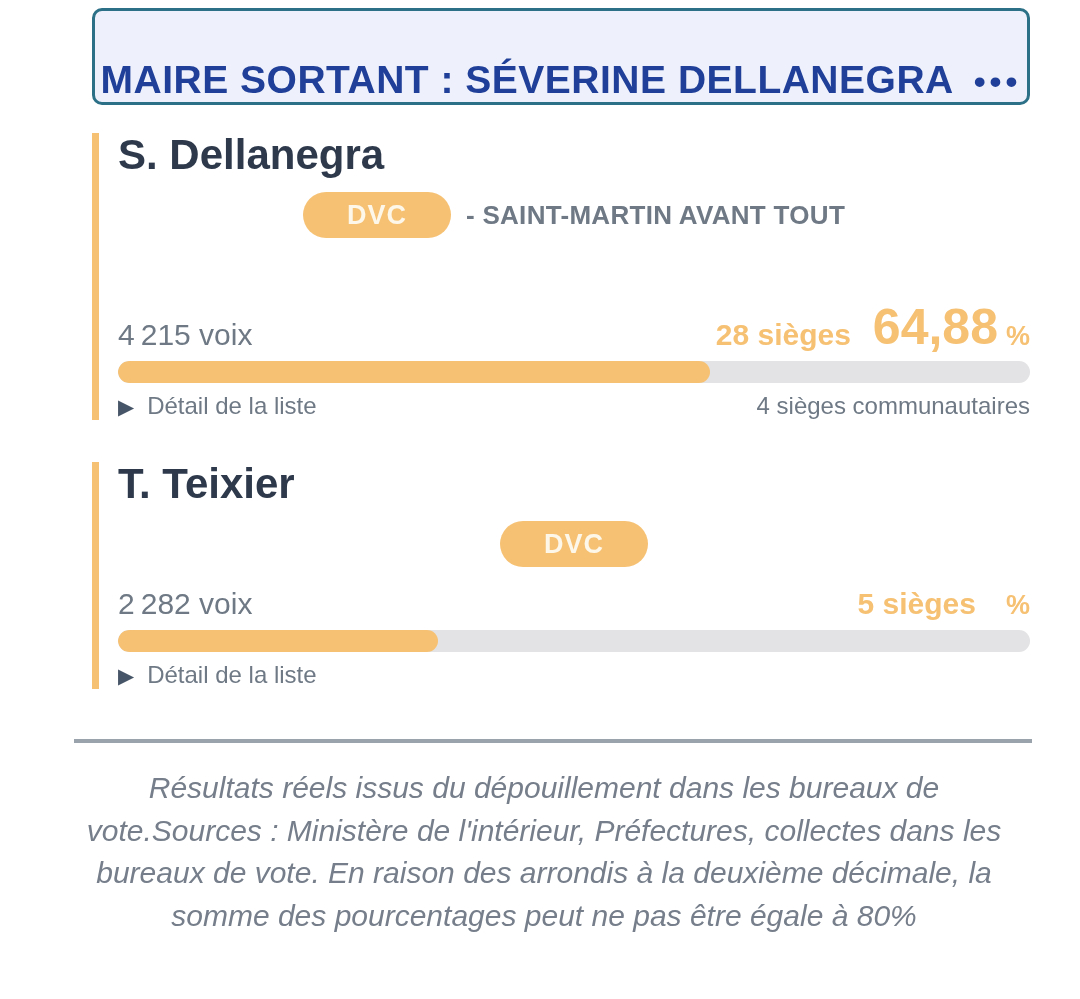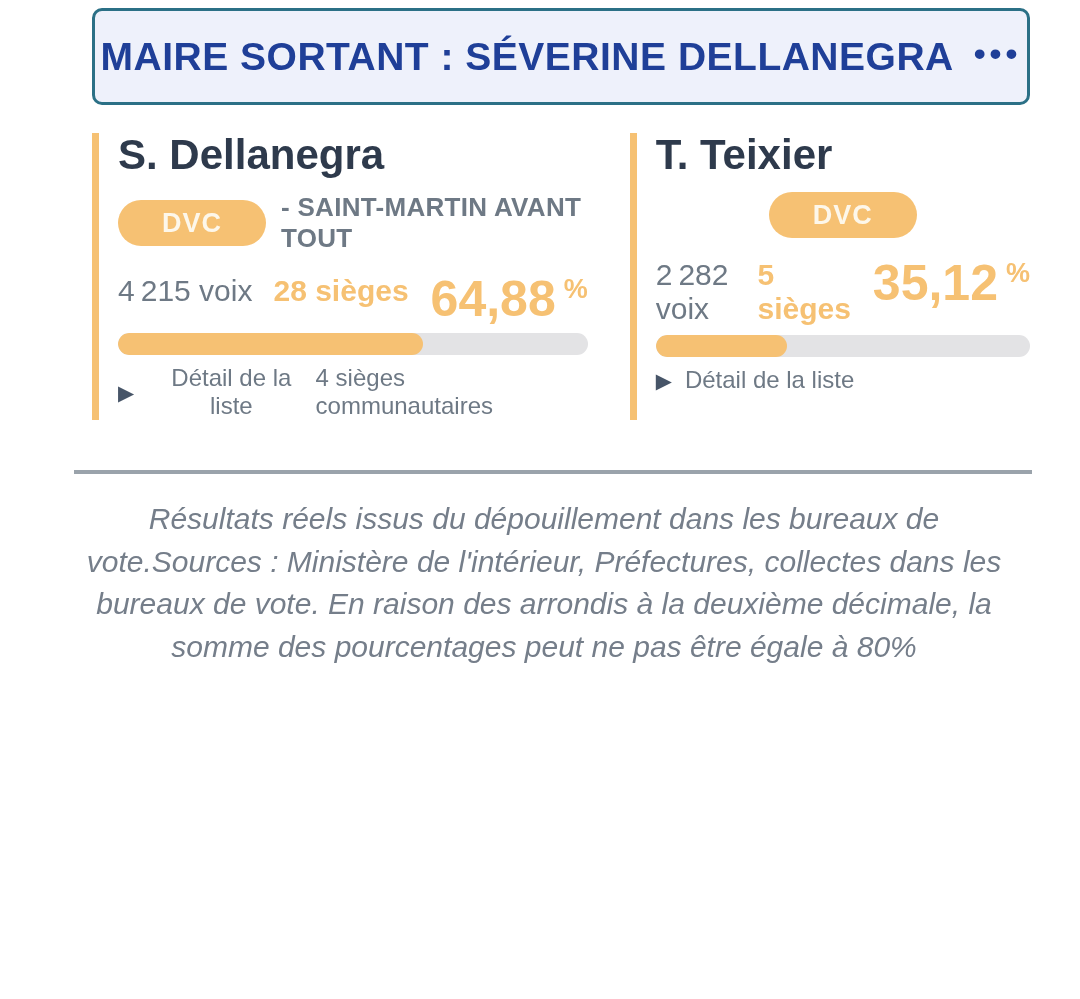--- a/index.html
+++ b/index.html
@@ -6,21 +6,21 @@
   html, body { margin: 0; padding: 0; }
   body {
     width: 1080px; height: 999px;
     background: #ffffff;
     overflow: hidden;
     font-family: "Liberation Sans", sans-serif;
   }
 
   
   .mayor-banner {
-    display: flex; align-items: center; justify-content: center; gap: 20px;
+    display: flex; align-items: flex-end; justify-content: center; gap: 20px;
     margin: 8px 0 0 92px;
     width: 938px; height: 97px;
     background: var(--banner-bg, #eef1fb);
     border: 3px solid var(--teal-border, #2b7086);
     border-radius: 10px;
     cursor: pointer;
     padding: 0;
   }
   .banner-text {
     color: var(--navy, #1f3f98);
@@ -31,21 +31,21 @@
     color: var(--navy, #1f3f98);
     font-size: 34px; font-weight: bold;
     letter-spacing: 4px; line-height: 1;
     transform: translateY(-4px);
   }
 
   
   .cards {
     margin: 28px 0 0 92px;
     width: 938px;
-    display: flex; flex-direction: row; gap: 42px;
+    display: flex; flex-direction: column; gap: 42px;
   }
   .card {
     border-left: 7px solid var(--amber, #f6c173);
     padding-left: 19px;
   }
   .candidate-name {
     margin: 0;
     font-size: 42px; font-weight: bold; line-height: 1.05;
     color: var(--name-dark, #2e3a4c);
   }
@@ -67,29 +67,30 @@
     letter-spacing: 0.3px;
   }
   .stats-row {
     margin-top: 20px;
     display: flex; justify-content: space-between; align-items: baseline;
   }
   .votes {
     font-size: 30px;
     color: var(--gray-text, #6e7985);
   }
-  .stats-right { display: flex; align-items: flex-start; }
+  .stats-right { display: flex; align-items: flex-end; }
   .seats {
     font-size: 30px; font-weight: bold;
     color: var(--amber, #f6c173);
     margin-right: 22px;
   }
   .pct {
     font-size: 50px; font-weight: bold; line-height: 1;
     color: var(--amber, #f6c173);
+    margin-top: 44px;
   }
   .pct-sign {
     font-size: 27px; font-weight: 600;
     color: var(--amber, #f6c173);
     margin-left: 8px;
   }
   .bar {
     margin-top: 9px;
     height: 22px; border-radius: 11px;
     background: var(--track-gray, #e3e3e5);
@@ -175,21 +176,20 @@
 
     <section class="card">
       <h2 class="candidate-name">T. Teixier</h2>
       <div class="badge-row">
         <span class="party-pill">DVC</span>
       </div>
       <div class="stats-row">
         <span class="votes">2 282 voix</span>
         <span class="stats-right">
           <span class="seats">5 sièges</span>
-          <span class="pct">35,12</span>
           <span class="pct-sign">%</span>
         </span>
       </div>
       <div class="bar">
         <div class="bar-fill" style="width: 35.12%;"></div>
       </div>
       <div class="detail-row">
         <button class="detail-toggle">
           <span class="detail-tri">▶</span>
           <span class="detail-label">Détail de la liste</span>

